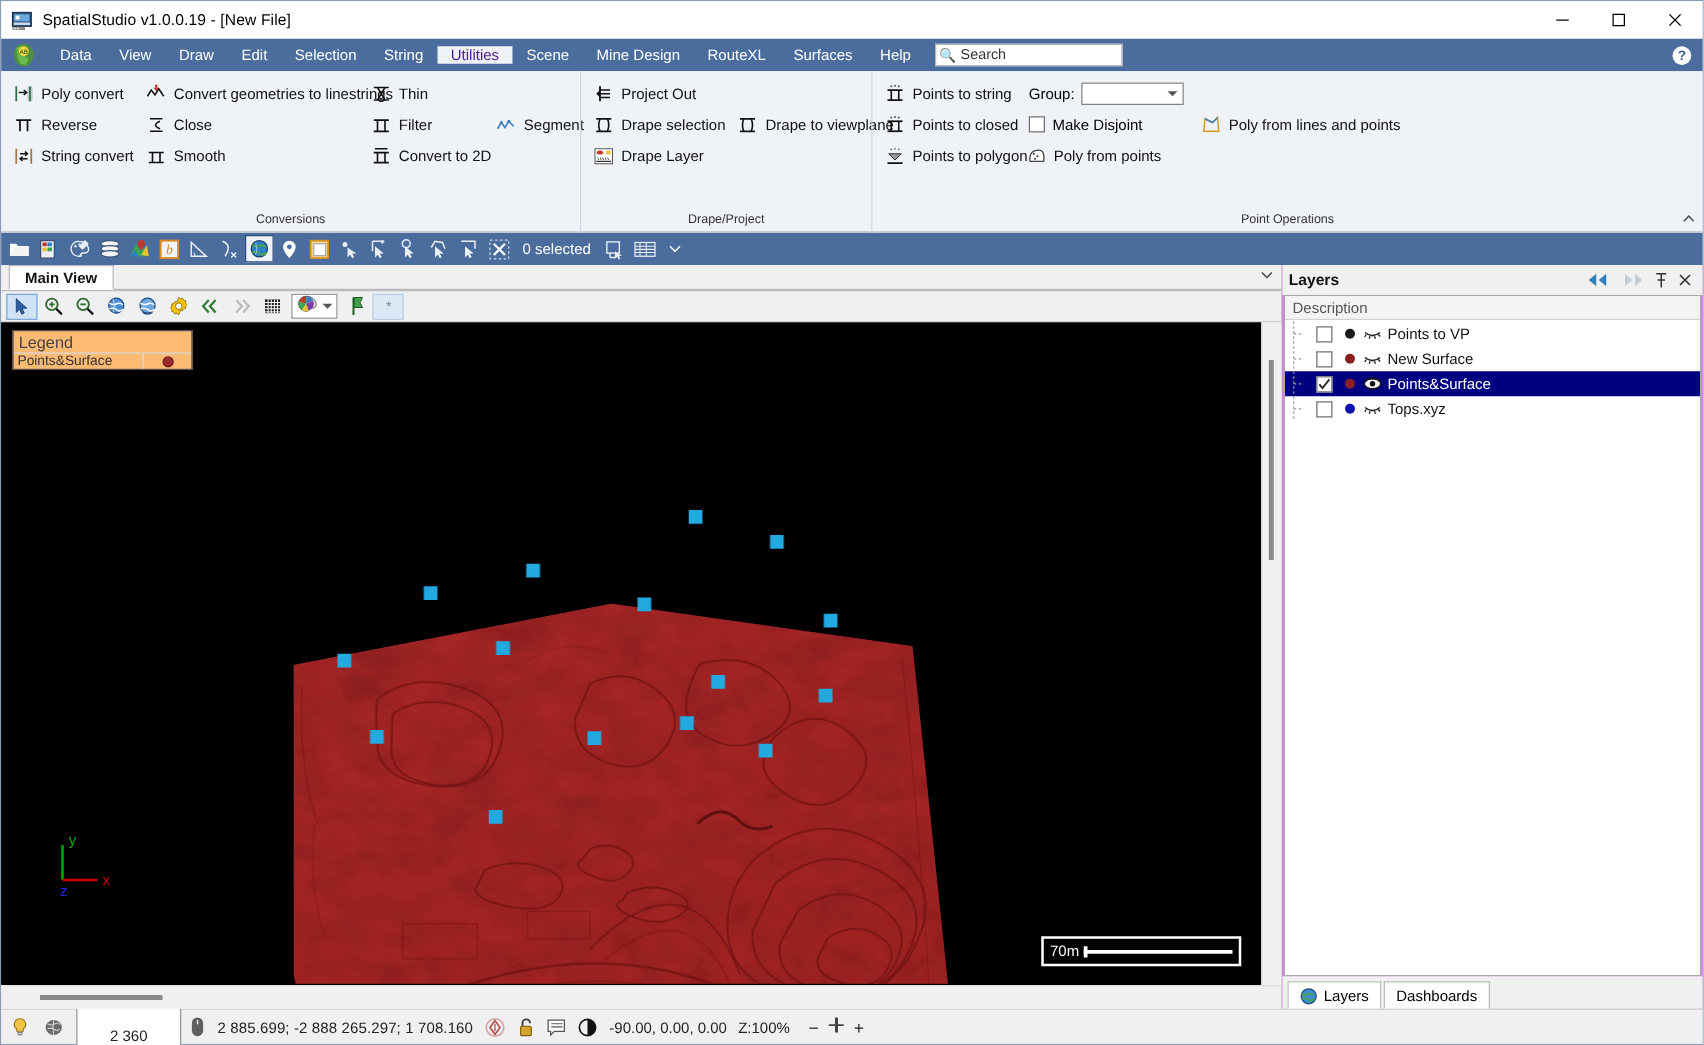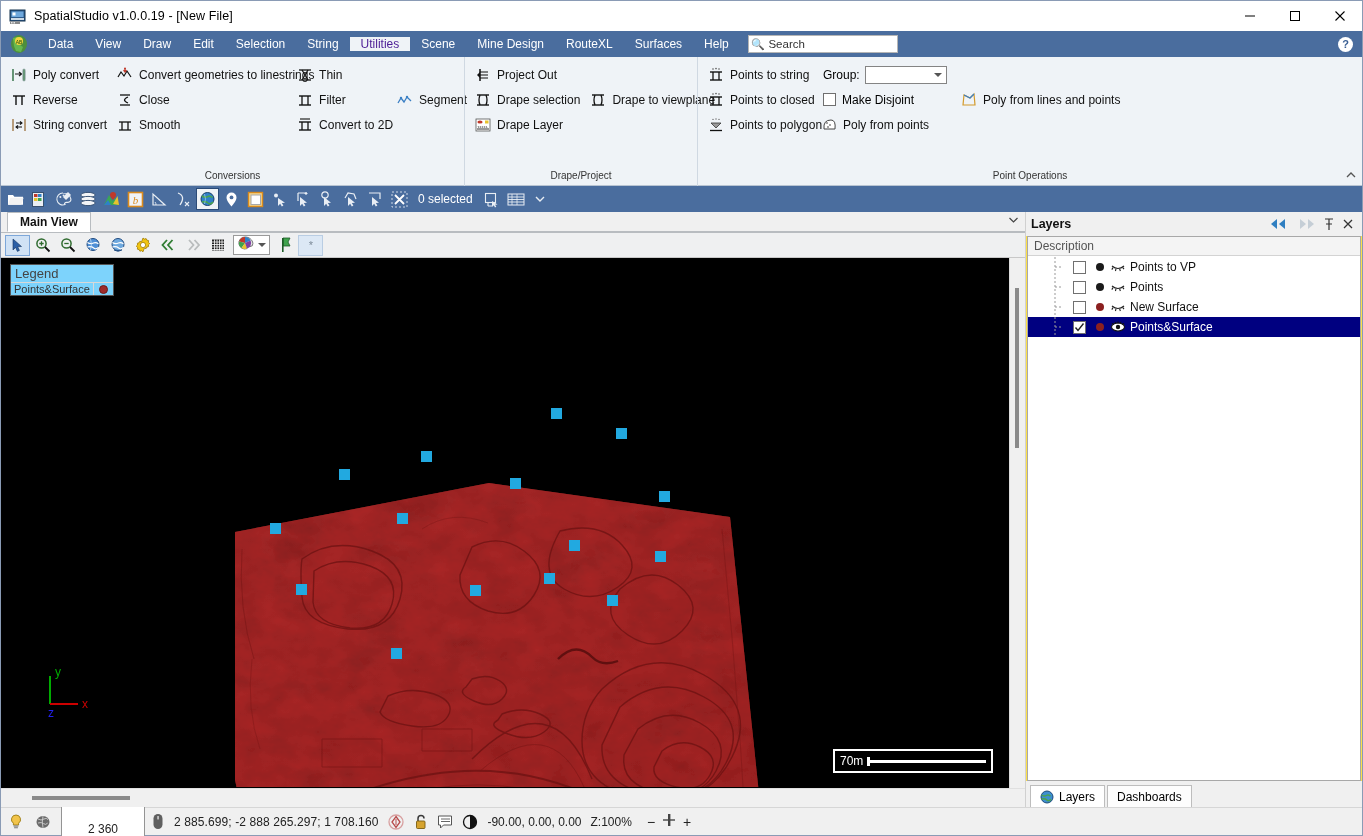--- a/index.html
+++ b/index.html
@@ -161,22 +161,22 @@
   .vp-scroll-v .thumb {
     position: absolute; left: 5px; top: 30px; width: 4px; height: 160px; background: #8a8a8a;
   }
   .hscroll {
     height: 19px; flex: 0 0 19px; background: #f0f0f0; position: relative; border-top:1px solid #e0e0e0;
   }
   .hscroll .thumb { position: absolute; left: 31px; top: 7px; width: 98px; height: 4px; background: #8a8a8a; }
 
   
   .legend {
-    position: absolute; left: 8px; top: 5px; background: #7dd3fc; border: 1px solid #555;
-    width: 104px; font-size: 12px; color: #333;
+    position: absolute; left: 8px; top: 5px; background: #fdba74; border: 1px solid #555;
+    width: 144px; font-size: 12px; color: #333;
   }
   .legend-title { padding: 1px 4px; font-size: 13px; color: #444; }
   .legend-row { display: flex; align-items: center; border-top: 1px solid #d8d8d8; }
   .legend-row .lname {
     flex: 1; padding: 0 3px; font-size: 11px; color: #333; border-right: 1px solid #d8d8d8;
   }
   .legend-row .lswatch { width: 38px; display: flex; align-items: center; justify-content: center; }
   .legend-dot { width: 9px; height: 9px; border-radius: 50%; background: #9e2b2b; border:1px solid #6d1c1c;}
 
   
@@ -197,42 +197,42 @@
     content:''; position: absolute; left: 0; right: 0; top: 3px; height: 3px; background: #fff;
   }
   .scalebar .sb-bar:after {
     content:''; position: absolute; left: 0; top: 0; width: 3px; height: 9px; background: #fff;
     box-shadow: 152px 0 0 0 #fff;
   }
 
   
   .rightpane {
     width: 337px; flex: 0 0 337px; display: flex; flex-direction: column;
-    background: #fde047; border-left: 1px solid #d0d0d0;
+    background: #d946ef; border-left: 1px solid #d0d0d0;
   }
   .panel-header {
     height: 24px; display: flex; align-items: center; padding: 0 5px;
     background: #f0f0f0; flex: 0 0 24px;
   }
   .panel-title { font-size: 12.5px; font-weight: bold; color: #111; }
   .panel-hdr-btns { margin-left: auto; display: flex; align-items: center; gap: 7px; padding-right: 3px;}
   .phb { cursor: default; display:flex; align-items:center; }
   .layers-box {
     flex: 1; margin: 0 1px 0 1px; background: #fff; border: 1px solid #a8a8a8;
     display: flex; flex-direction: column; min-height: 0;
   }
   .layers-colhdr {
     height: 19px; background: #f4f4f4; border-bottom: 1px solid #d3d3d3;
     display: flex; align-items: center; padding-left: 6px; font-size: 12px; color: #555;
     flex: 0 0 19px;
   }
   .layer-list { flex: 1; overflow: hidden; padding-top: 1px;}
   .layer-row {
     height: 20px; display: flex; align-items: center; font-size: 12px; color: #111;
-    position: relative; cursor: default; padding-left: 20px;
+    position: relative; cursor: default;
   }
   .layer-row.sel { background: #000080; color: #fff; }
   .lr-tree { width: 22px; display: flex; align-items: center; justify-content: flex-end; padding-right: 2px; }
   .lr-chk {
     width: 13px; height: 13px; border: 1px solid #707070; background: #fff;
     margin-right: 6px; margin-left: 3px; display:flex; align-items:center; justify-content:center;
   }
   .lr-dot { width: 16px; display: flex; align-items: center; justify-content: center;}
   .lr-eye { width: 20px; display: flex; align-items: center; justify-content: center;}
   .lr-name { padding-left: 2px; }
@@ -1036,39 +1036,20 @@
             </div>
             <div class="layer-row">
               <span class="lr-tree">
                 <svg width="18" height="20" viewBox="0 0 18 20">
                   <path d="M5 0 v20" stroke="#999" stroke-width="1" stroke-dasharray="2 2"></path>
                   <path d="M5 10 h7" stroke="#999" stroke-width="1" stroke-dasharray="2 2"></path>
                 </svg>
               </span>
               <span class="lr-chk"></span>
               <span class="lr-dot">
-                <span style="display:inline-block;width:8px;height:8px;border-radius:50%;background:#1a1a1a"></span>
-              </span>
-              <span class="lr-eye">
-                <svg width="16" height="14" viewBox="0 0 16 14">
-                  <path d="M2 6 q6 5 12 0" fill="none" stroke="#222" stroke-width="1.2"></path>
-                  <path d="M3 7.6 l-1.2 2 M6 9 l-.6 2 M9.6 9 l.8 2 M12.6 7.4 l1.4 1.8" stroke="#222" stroke-width="1.1"></path>
-                </svg>
-              </span>
-              <span class="lr-name">Points</span>
-            </div>
-            <div class="layer-row">
-              <span class="lr-tree">
-                <svg width="18" height="20" viewBox="0 0 18 20">
-                  <path d="M5 0 v20" stroke="#999" stroke-width="1" stroke-dasharray="2 2"></path>
-                  <path d="M5 10 h7" stroke="#999" stroke-width="1" stroke-dasharray="2 2"></path>
-                </svg>
-              </span>
-              <span class="lr-chk"></span>
-              <span class="lr-dot">
                 <span style="display:inline-block;width:8px;height:8px;border-radius:50%;background:#8b2020"></span>
               </span>
               <span class="lr-eye">
                 <svg width="16" height="14" viewBox="0 0 16 14">
                   <path d="M2 6 q6 5 12 0" fill="none" stroke="#222" stroke-width="1.2"></path>
                   <path d="M3 7.6 l-1.2 2 M6 9 l-.6 2 M9.6 9 l.8 2 M12.6 7.4 l1.4 1.8" stroke="#222" stroke-width="1.1"></path>
                 </svg>
               </span>
               <span class="lr-name">New Surface</span>
             </div>
@@ -1088,20 +1069,39 @@
                 <span style="display:inline-block;width:8px;height:8px;border-radius:50%;background:#8b2020"></span>
               </span>
               <span class="lr-eye">
                 <svg width="16" height="14" viewBox="0 0 16 14">
                   <ellipse cx="8" cy="7" rx="6.5" ry="4" fill="#fff" stroke="#111" stroke-width="1.1"></ellipse>
                   <circle cx="8" cy="7" r="2.2" fill="#111"></circle>
                   <path d="M2 3 l1.5 2 M5 1.8 l1 2.2 M8 1.4 v2.4 M11 1.8 l-1 2.2 M14 3 l-1.5 2" stroke="#111" stroke-width="1"></path>
                 </svg>
               </span>
               <span class="lr-name">Points&amp;Surface</span>
+            </div>
+            <div class="layer-row">
+              <span class="lr-tree">
+                <svg width="18" height="20" viewBox="0 0 18 20">
+                  <path d="M5 0 v20" stroke="#999" stroke-width="1" stroke-dasharray="2 2"></path>
+                  <path d="M5 10 h7" stroke="#999" stroke-width="1" stroke-dasharray="2 2"></path>
+                </svg>
+              </span>
+              <span class="lr-chk"></span>
+              <span class="lr-dot">
+                <span style="display:inline-block;width:8px;height:8px;border-radius:50%;background:#1010b0"></span>
+              </span>
+              <span class="lr-eye">
+                <svg width="16" height="14" viewBox="0 0 16 14">
+                  <path d="M2 6 q6 5 12 0" fill="none" stroke="#222" stroke-width="1.2"></path>
+                  <path d="M3 7.6 l-1.2 2 M6 9 l-.6 2 M9.6 9 l.8 2 M12.6 7.4 l1.4 1.8" stroke="#222" stroke-width="1.1"></path>
+                </svg>
+              </span>
+              <span class="lr-name">Tops.xyz</span>
             </div>
           </div>
       </div>
 
       <div class="panel-tabs">
         <div class="ptab active">
           <span class="pt-ic">
             <svg width="14" height="14" viewBox="0 0 14 14">
                 <circle cx="7" cy="7" r="6" fill="#3d8fd0" stroke="#1c4a7a"></circle>
                 <path d="M1.5 5 q2.5 1.8 5 .4 q2 -1 4 .8 M1.5 9 q3.4 -.9 5.3 .9 q2 1.8 4.2 -.7" stroke="#4aa34d" stroke-width="1.5" fill="none"></path>

